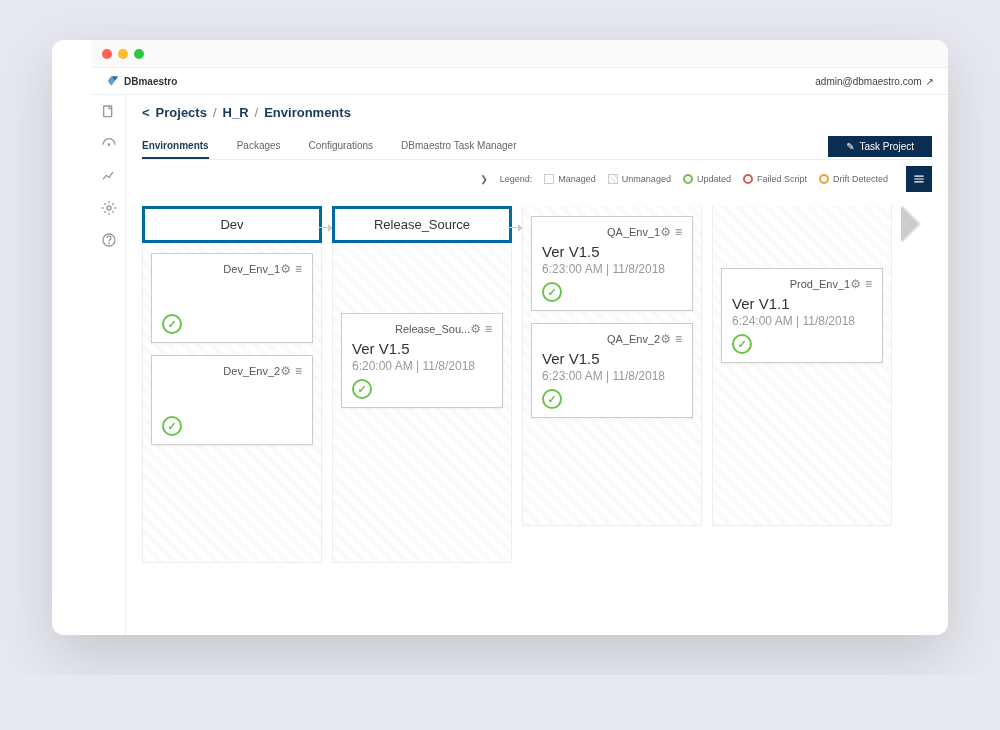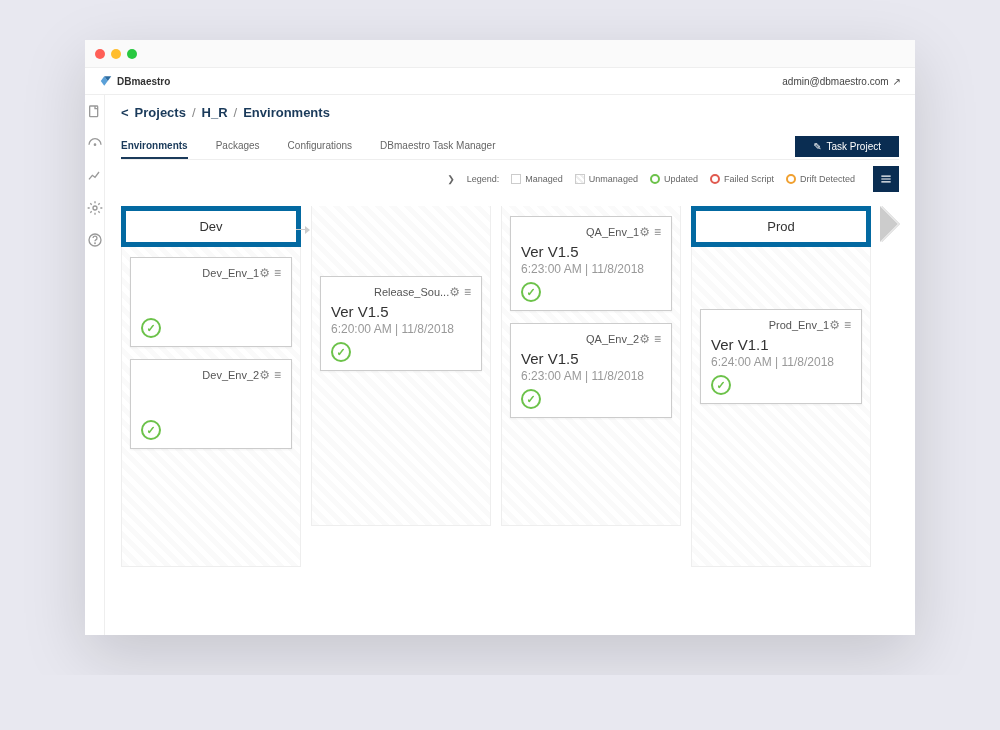--- a/index.html
+++ b/index.html
@@ -5,25 +5,26 @@
   * { box-sizing: border-box; margin: 0; padding: 0; }
   body {
     font-family: -apple-system, BlinkMacSystemFont, "Segoe UI", Arial, sans-serif;
     background: #e8e8f0;
     padding: 40px 30px;
     font-size: 12px;
     color: #333;
   }
   .window {
     background: #fff;
-    border-radius: 0;
+    border-radius: 12px;
     box-shadow: 0 20px 60px rgba(0,0,0,0.15);
     overflow: hidden;
-    width: 830px;
+    width: 896px;
     margin: 0 auto;
+    padding-left: 40px;
   }
   .titlebar {
     height: 28px;
     border-bottom: 1px solid #eee;
     display: flex;
     align-items: center;
     padding: 0 10px;
     background: #fafafa;
   }
   .tl-dot { width: 10px; height: 10px; border-radius: 50%; margin-right: 6px; }
@@ -89,21 +90,21 @@
   .hamburger {
     width:26px; height:26px; background:#0a2d52; color:#fff;
     display:flex; align-items:center; justify-content:center; margin-left:6px;
   }
 
   .pipeline-wrap { display:flex; align-items:flex-start; margin-top:8px; position:relative;}
   .stage {
     width:180px; margin-right:10px; position:relative;
   }
   .stage-header {
-    border:5px solid #0369a1; background:#fff; text-align:center;
+    border:3px solid #0369a1; background:#fff; text-align:center;
     padding:8px 4px; font-size:13px; color:#333; font-weight:500;
     position:relative;
   }
   .stage-body {
     border:1px solid #eee; border-top:none; min-height:320px;
     padding:10px 8px;
     background: repeating-linear-gradient(45deg,#fafafa,#fafafa 5px,#fff 5px,#fff 10px);
   }
   .env-card {
     background:#fff; border:1px solid #ccc; padding:8px 10px; margin-bottom:12px;
@@ -276,20 +277,21 @@
                   <span class="card-actions">
                     <span>⚙</span>
                     <span>≡</span>
                   </span>
                 </div>
                 <div class="status-ring"></div>
               </div>
             </div>
           </div>
           <div class="stage">
+            <div class="stage-header">Release_Source<span class="connector"></span></div>
             <div class="stage-body">
               <div class="env-card" style="margin-top: 60px;">
                 <div class="card-top">
                   <span class="card-title">Release_Sou...</span>
                   <span class="card-actions">
                     <span>⚙</span>
                     <span>≡</span>
                   </span>
                 </div>
                 <div class="ver-line">Ver V1.5</div>
@@ -320,21 +322,20 @@
                     <span>≡</span>
                   </span>
                 </div>
                 <div class="ver-line">Ver V1.5</div>
                 <div class="ts-line">6:23:00 AM   |   11/8/2018</div>
                 <div class="status-ring"></div>
               </div>
             </div>
           </div>
           <div class="stage">
-            <div class="stage-header">Prod</div>
             <div class="stage-body">
               <div class="env-card" style="margin-top: 52px;">
                 <div class="card-top">
                   <span class="card-title">Prod_Env_1</span>
                   <span class="card-actions">
                     <span>⚙</span>
                     <span>≡</span>
                   </span>
                 </div>
                 <div class="ver-line">Ver V1.1</div>

